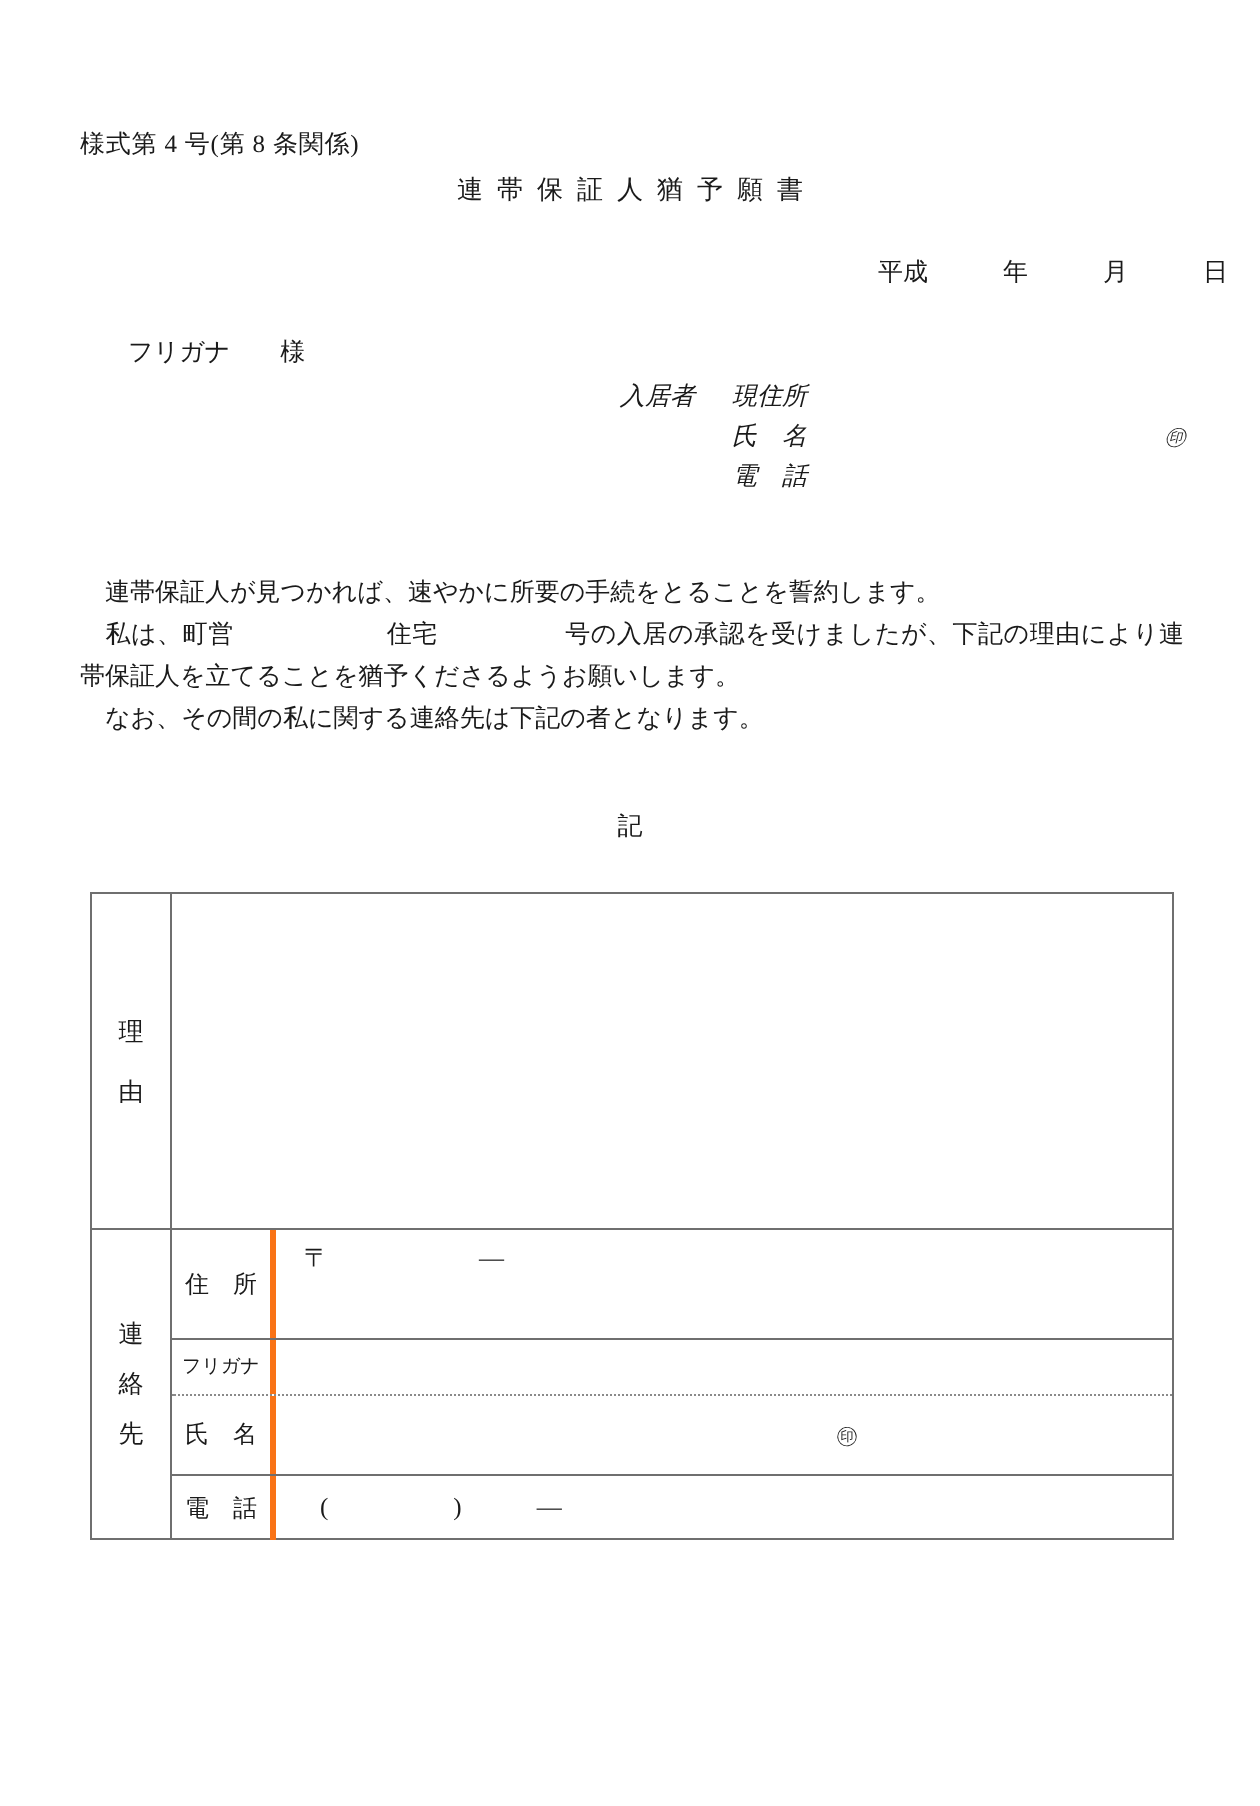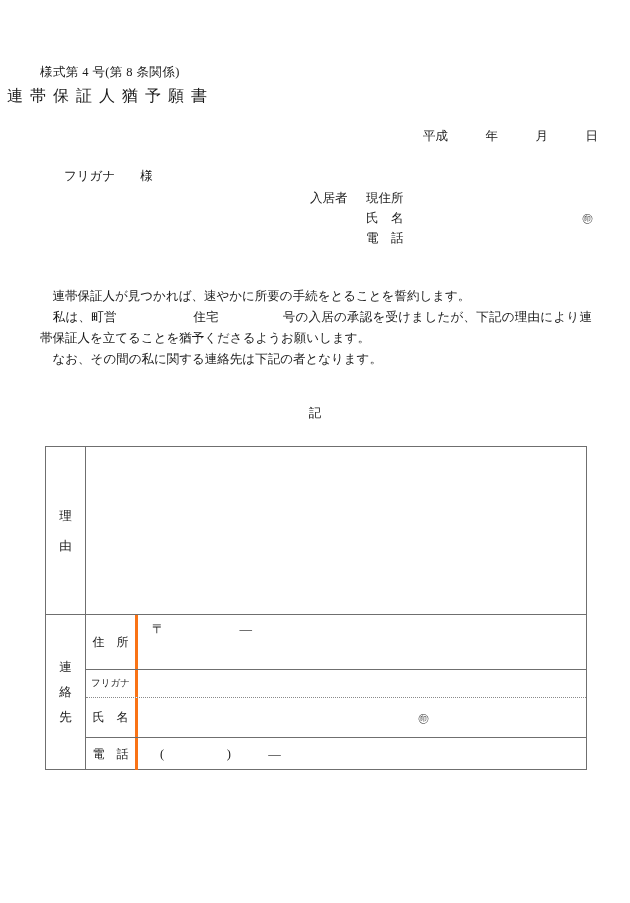--- a/index.html
+++ b/index.html
@@ -33,35 +33,36 @@
     font-size: 12.5px;
     letter-spacing: 0.4px;
     white-space: nowrap;
   }
 
   .doc-title {
     position: absolute;
     left: 0;
     top: 86px;
     width: 630px;
-    font-size: 16px;
+    text-align: center;
+    font-size: 13px;
     letter-spacing: 7px;
     text-indent: 7px;
     white-space: nowrap;
   }
 
   .date-line {
     position: absolute;
     left: 0;
     top: 128px;
     width: 630px;
     font-size: 12.5px;
     white-space: pre;
     text-align: right;
-    padding-right: 32px;
+    padding-right: 16px;
     box-sizing: border-box;
   }
 
   .addressee {
     position: absolute;
     left: 64px;
     top: 168px;
     font-size: 12.5px;
     white-space: pre;
   }
@@ -72,20 +73,21 @@
     left: 310px;
     top: 188px;
     font-size: 12.5px;
     line-height: 20px;
   }
   .applicant-row {
     display: flex;
     align-items: baseline;
     white-space: pre;
     height: 20px;
+    font-style: italic;
   }
   .applicant-tag {
     width: 56px;
     flex: 0 0 56px;
   }
   .applicant-label {
     width: 46px;
     flex: 0 0 46px;
     white-space: pre;
   }

